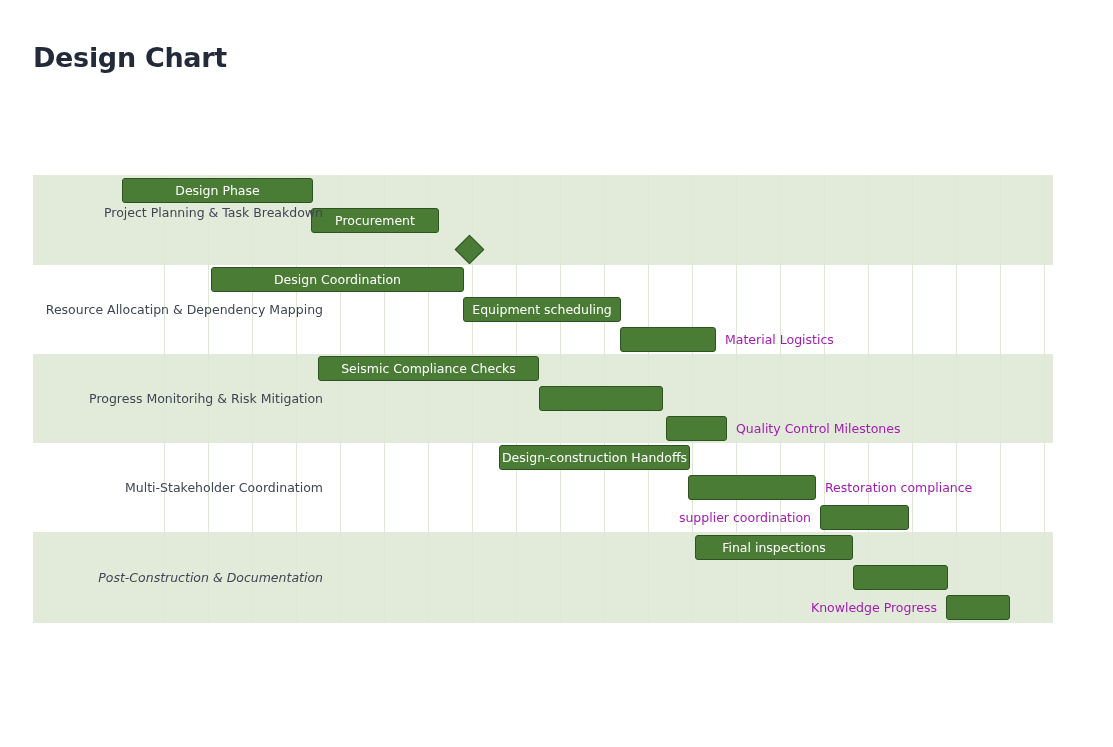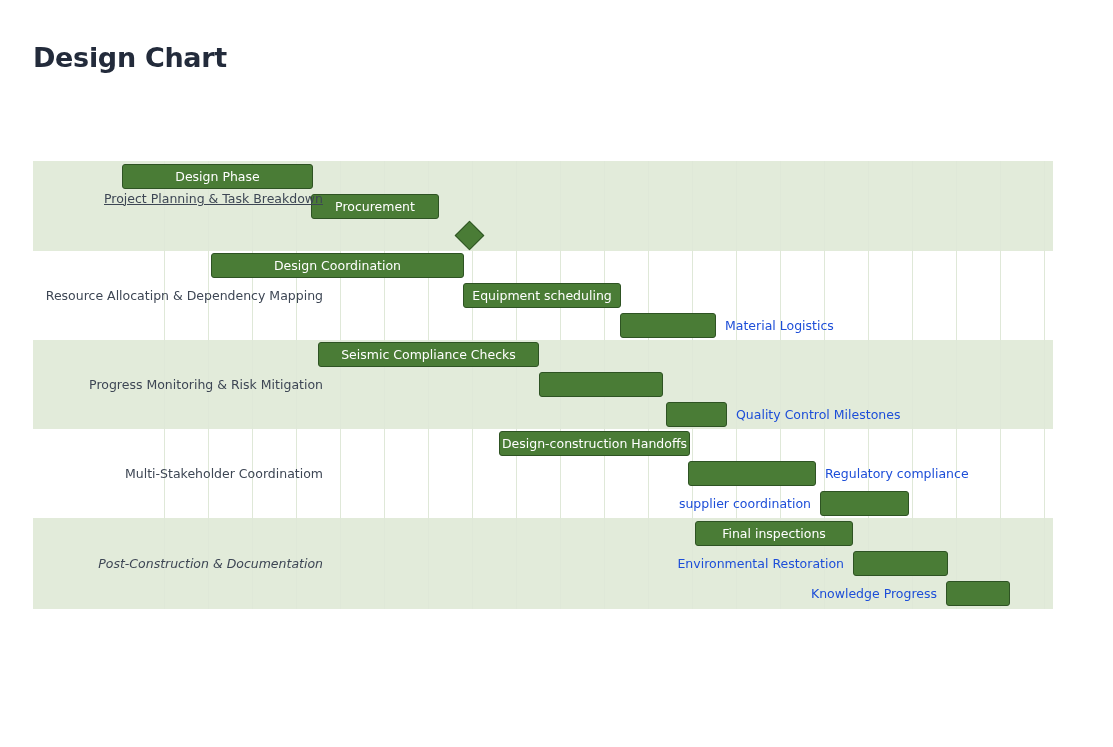--- a/index.html
+++ b/index.html
@@ -22,21 +22,21 @@
     font-size: 27px;
     font-weight: bold;
     letter-spacing: -0.3px;
     color: #232b3b;
     font-family: "DejaVu Sans", sans-serif;
   }
 
   #chart-area {
     position: absolute;
     left: 33px;
-    top: 161px;
+    top: 175px;
     width: 1020px;
     height: 448px;
   }
 
   
   .group-band {
     position: absolute;
     left: 0;
     width: 1020px;
     background: #e2ebda;
@@ -93,21 +93,21 @@
     white-space: nowrap;
     font-family: "DejaVu Sans", sans-serif;
   }
 
   .bar-label-outside {
     position: absolute;
     top: 2px;
     height: 25px;
     display: flex;
     align-items: center;
-    color: #1d4ed8;
+    color: #a21caf;
     font-size: 12.5px;
     white-space: nowrap;
     font-family: "DejaVu Sans", sans-serif;
   }
   .bar-label-outside.right { justify-content: flex-start; }
   .bar-label-outside.left  { justify-content: flex-end; }
 
   
   .milestone {
     position: absolute;
@@ -209,40 +209,39 @@
         <div class="bar" style="left: 633px; width: 61px;"></div>
         <div class="bar-label-outside right" style="left: 703px;">Quality Control Milestones</div>
       </div>
       <div class="task-row" style="top: 268.333px;">
         <div class="bar" style="left: 466px; width: 191px;">
           <span class="bar-label-inside">Design-construction Handoffs</span>
         </div>
       </div>
       <div class="task-row" style="top: 298px;">
         <div class="bar" style="left: 655px; width: 128px;"></div>
-        <div class="bar-label-outside right" style="left: 792px;">Regulatory compliance</div>
+        <div class="bar-label-outside right" style="left: 792px;">Restoration compliance</div>
       </div>
       <div class="task-row" style="top: 327.667px;">
         <div class="bar" style="left: 787px; width: 89px;"></div>
         <div class="bar-label-outside left" style="right: 242px;">supplier coordination</div>
       </div>
       <div class="task-row" style="top: 357.667px;">
         <div class="bar" style="left: 662px; width: 158px;">
           <span class="bar-label-inside">Final inspections</span>
         </div>
       </div>
       <div class="task-row" style="top: 388px;">
         <div class="bar" style="left: 820px; width: 95px;"></div>
-        <div class="bar-label-outside left" style="right: 209px;">Environmental Restoration</div>
       </div>
       <div class="task-row" style="top: 418.333px;">
         <div class="bar" style="left: 913px; width: 64px;"></div>
         <div class="bar-label-outside left" style="right: 116px;">Knowledge Progress</div>
       </div>
     </div>
   <div id="group-labels">
-      <div class="group-label" style="top: 0px; height: 74px; left: 0px; width: 290px; text-decoration: underline;">Project Planning &amp; Task Breakdown</div>
+      <div class="group-label" style="top: 0px; height: 74px; left: 0px; width: 290px;">Project Planning &amp; Task Breakdown</div>
       <div class="group-label" style="top: 90px; height: 89px; left: 0px; width: 290px;">Resource Allocatipn &amp; Dependency Mapping</div>
       <div class="group-label" style="top: 179px; height: 89px; left: 0px; width: 290px;">Progress Monitorihg &amp; Risk Mitigation</div>
       <div class="group-label" style="top: 268px; height: 89px; left: 0px; width: 290px;">Multi-Stakeholder Coordinatiom</div>
       <div class="group-label" style="top: 357px; height: 91px; left: 0px; width: 290px; font-style: italic;">Post-Construction &amp; Documentation</div>
     </div>
 </div>
 
 </body></html>

